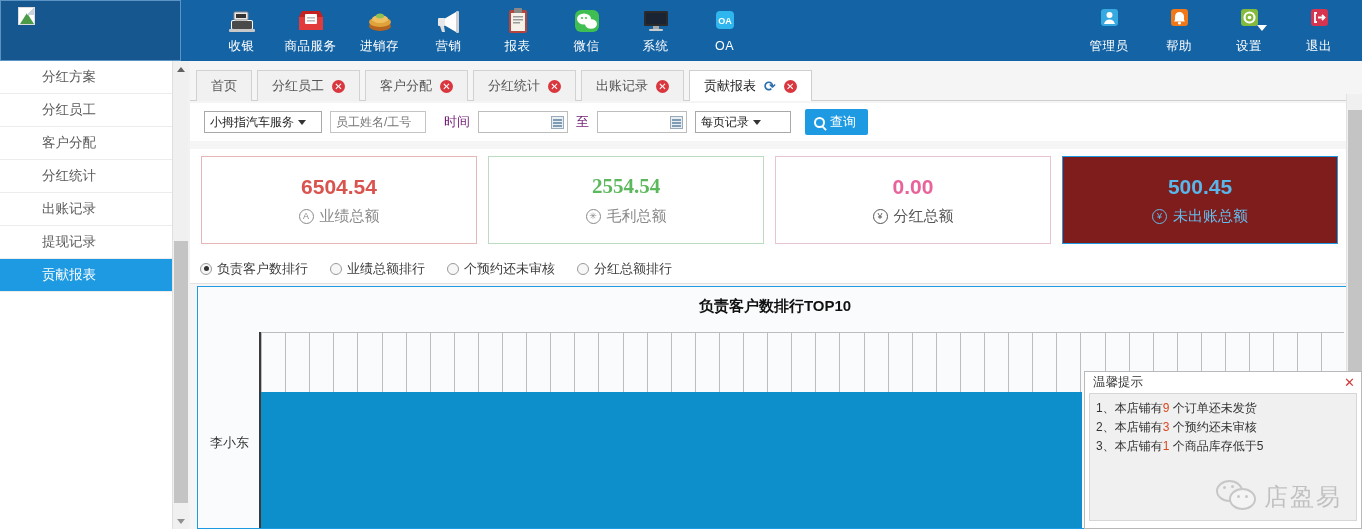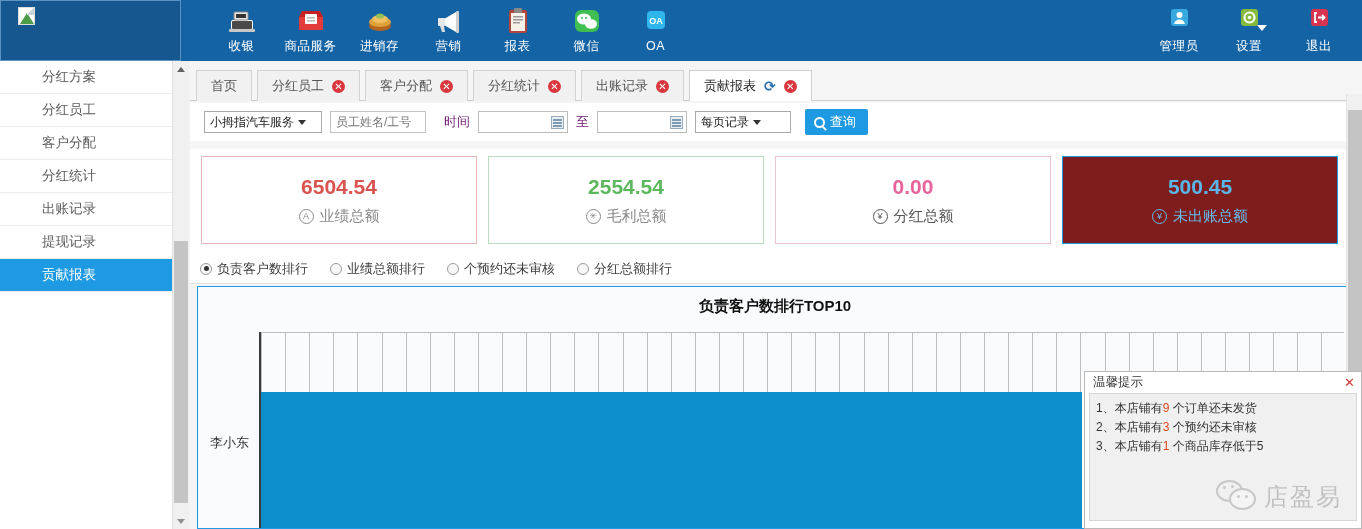--- a/index.html
+++ b/index.html
@@ -166,21 +166,21 @@
     display: flex; flex-direction: column; align-items: center; justify-content: center;
     gap: 8px; cursor: pointer;
   }
   .card .val { font-size: 21px; font-weight: bold; }
   .card .cap { font-size: 15px; display: flex; align-items: center; gap: 6px; }
   .cir {
     width: 15px; height: 15px; border-radius: 50%; border: 1px solid currentColor;
     font-size: 9px; line-height: 13px; text-align: center; display:inline-block;
   }
   .card.c1 { border-color: #e6b7b7; } .card.c1 .val { color: #d9534f; } .card.c1 .cap { color: #8a8a8a; }
-  .card.c2 { border-color: #bcdcc1; } .card.c2 .val { color: #5cb85c; } .card.c2 .cap { color: #8a8a8a; }
+  .card.c2 { border-color: #bcdcc1; font-family: Liberation Serif, serif; } .card.c2 .val { color: #5cb85c; } .card.c2 .cap { color: #8a8a8a; }
   .card.c3 { border-color: #e8c3d3; } .card.c3 .val { color: #e8639b; } .card.c3 .cap { color: #555; }
   .card.c4 { border-color: #1e9ae3; background: #7f1d1d; }
   .card.c4 .val { color: #59b6ea; } .card.c4 .cap { color: #64bcec; }
 
   
   .radios {
     position: absolute; left: 0; top: 193px; width: 1172px; height: 30px;
     background: #fff; display: flex; align-items: center; padding-left: 10px; gap: 22px;
     border-bottom: 1px solid #e2e2e2;
   }
@@ -343,20 +343,31 @@
               <rect x="3" y="3" width="24" height="22" rx="6" fill="#3fbf52"></rect>
               <ellipse cx="12" cy="12" rx="7" ry="5.5" fill="#fff"></ellipse>
               <ellipse cx="19" cy="17" rx="6" ry="4.8" fill="#fff"></ellipse>
               <circle cx="10" cy="11" r="1" fill="#3fbf52"></circle>
               <circle cx="14" cy="11" r="1" fill="#3fbf52"></circle>
             </svg>
         </span>
         <span class="label">微信</span>
       </div>
 
+      <div class="nav-item">
+        <span class="nav-glyph">
+          <svg width="30" height="28" viewBox="0 0 30 28">
+              <rect x="3" y="4" width="24" height="15" rx="1" fill="#2b2b2b"></rect>
+              <rect x="5" y="6" width="20" height="11" fill="#1a2433"></rect>
+              <rect x="12" y="19" width="6" height="3" fill="#aaa"></rect>
+              <rect x="8" y="22" width="14" height="2" rx="1" fill="#ccc"></rect>
+            </svg>
+        </span>
+        <span class="label">系统</span>
+      </div>
 
       <div class="nav-item">
         <span class="nav-glyph">
           <svg width="30" height="28" viewBox="0 0 30 28">
               <rect x="6" y="3" width="18" height="18" rx="4" fill="#2fb6ef"></rect>
               <text x="15" y="16" font-size="9" font-weight="bold" fill="#fff" text-anchor="middle" font-family="Liberation Sans, sans-serif">OA</text>
             </svg>
         </span>
         <span class="label">OA</span>
       </div>
@@ -371,20 +382,30 @@
         <span class="nav-glyph">
           <svg width="30" height="28" viewBox="0 0 30 28">
               <rect x="7" y="2" width="17" height="17" rx="3" fill="#36a9e1"></rect>
               <circle cx="15.5" cy="8" r="3" fill="#fff"></circle>
               <path d="M10 17c.8-3.4 3-4.6 5.5-4.6S20.2 13.6 21 17z" fill="#fff"></path>
             </svg>
         </span>
         <span class="label">管理员</span>
       </div>
 
+      <div class="nav-item">
+        <span class="nav-glyph">
+          <svg width="30" height="28" viewBox="0 0 30 28">
+              <rect x="7" y="2" width="17" height="17" rx="3" fill="#f07818"></rect>
+              <path d="M15.5 5a4.5 4.5 0 00-4.5 4.5V13l-1 1.5h11L20 13V9.5A4.5 4.5 0 0015.5 5z" fill="#fff"></path>
+              <circle cx="15.5" cy="16" r="1.6" fill="#fff"></circle>
+            </svg>
+        </span>
+        <span class="label">帮助</span>
+      </div>
 
       <div class="nav-item">
         <span class="nav-glyph">
           <svg width="30" height="28" viewBox="0 0 30 28">
               <rect x="7" y="2" width="17" height="17" rx="3" fill="#85bb3c"></rect>
               <circle cx="15.5" cy="10.5" r="5" fill="none" stroke="#fff" stroke-width="2.2"></circle>
               <circle cx="15.5" cy="10.5" r="1.8" fill="#fff"></circle>
             </svg>
           <span class="caret-small"></span>
         </span>

